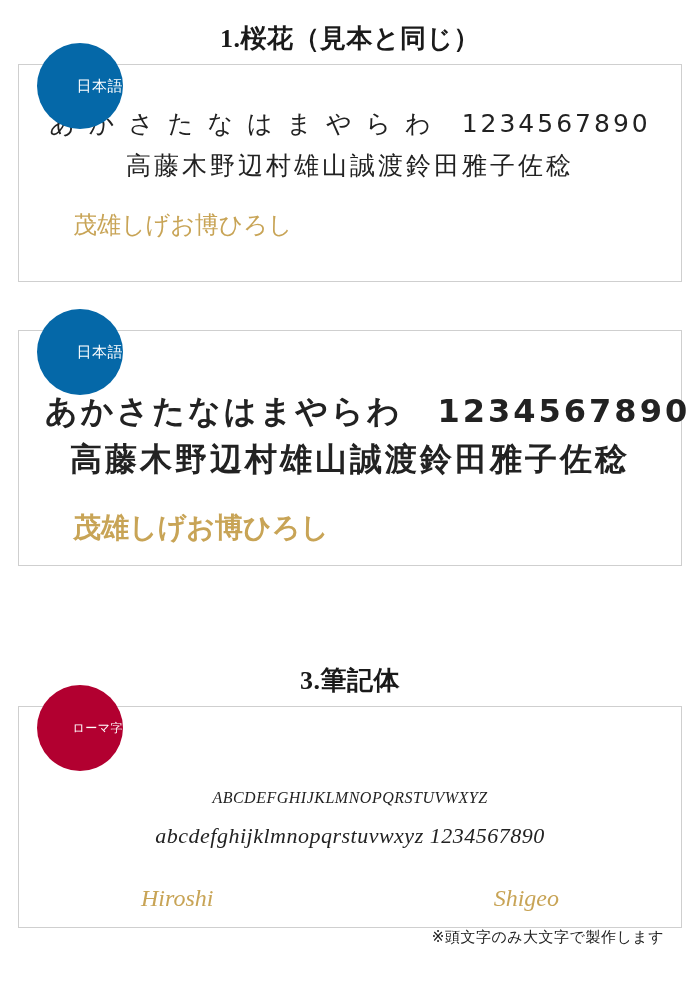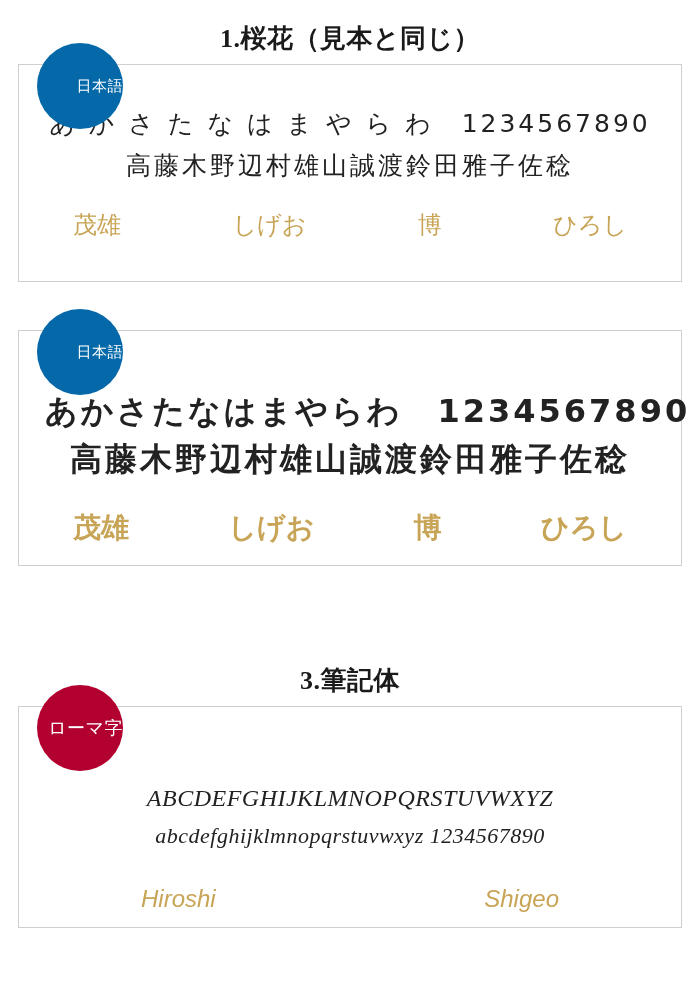--- a/index.html
+++ b/index.html
@@ -73,21 +73,21 @@
     white-space: nowrap;
     color: #222;
   }
   .row.kana {
     font-family: "DejaVu Sans", sans-serif;
     letter-spacing: 3px;
   }
   .row.names {
     color: #c8a456;
     display: flex;
-    justify-content: space-between;
+    justify-content: flex-start;
     padding: 0 28px;
     box-sizing: border-box;
   }
 
   
   #sec1 { top: 22px; }
   #sec1 .section-box { height: 218px; }
   #sec1 .badge { left: 18px; top: -22px; }
   #sec1 .sample-rows { padding-top: 38px; }
   #sec1 .row.kana {
@@ -115,36 +115,36 @@
   #sec2 .row.names {
     font-size: 28px;
     margin-top: 26px;
     font-weight: bold;
     font-family: "DejaVu Sans", sans-serif;
   }
 
   
   #sec3 { top: 664px; }
   #sec3 .section-box { height: 222px; }
-  #sec3 .badge { left: 18px; top: -22px; font-size: 18px; }
+  #sec3 .badge { left: 18px; top: -22px; font-size: 12px; }
   #sec3 .sample-rows { padding-top: 72px; }
   #sec3 .row.latin {
     font-family: "Liberation Serif", serif;
     font-style: italic;
-    font-size: 24px;
+    font-size: 16px;
     line-height: 38px;
     text-align: center;
     letter-spacing: 0.5px;
   }
   #sec3 .row.latin.lower {
     font-size: 22px;
     text-align: center;
   }
   #sec3 .row.names {
-    font-family: Liberation Sans, sans-serif;
+    font-family: Liberation Serif, serif;
     font-style: italic;
     font-size: 24px;
     margin-top: 30px;
     padding: 0 96px;
     justify-content: space-between;
   }
 
   
   .footnote {
     position: absolute;
@@ -208,14 +208,15 @@
         <div class="row latin upper">ABCDEFGHIJKLMNOPQRSTUVWXYZ</div>
         <div class="row latin lower">abcdefghijklmnopqrstuvwxyz  1234567890</div>
         <div class="row names">
           <span>Hiroshi</span>
           <span>Shigeo</span>
         </div>
       </div>
     </div>
   </div>
 
+  <div class="footnote">※頭文字のみ大文字で製作します</div>
 
 </div>
 
 </body></html>

